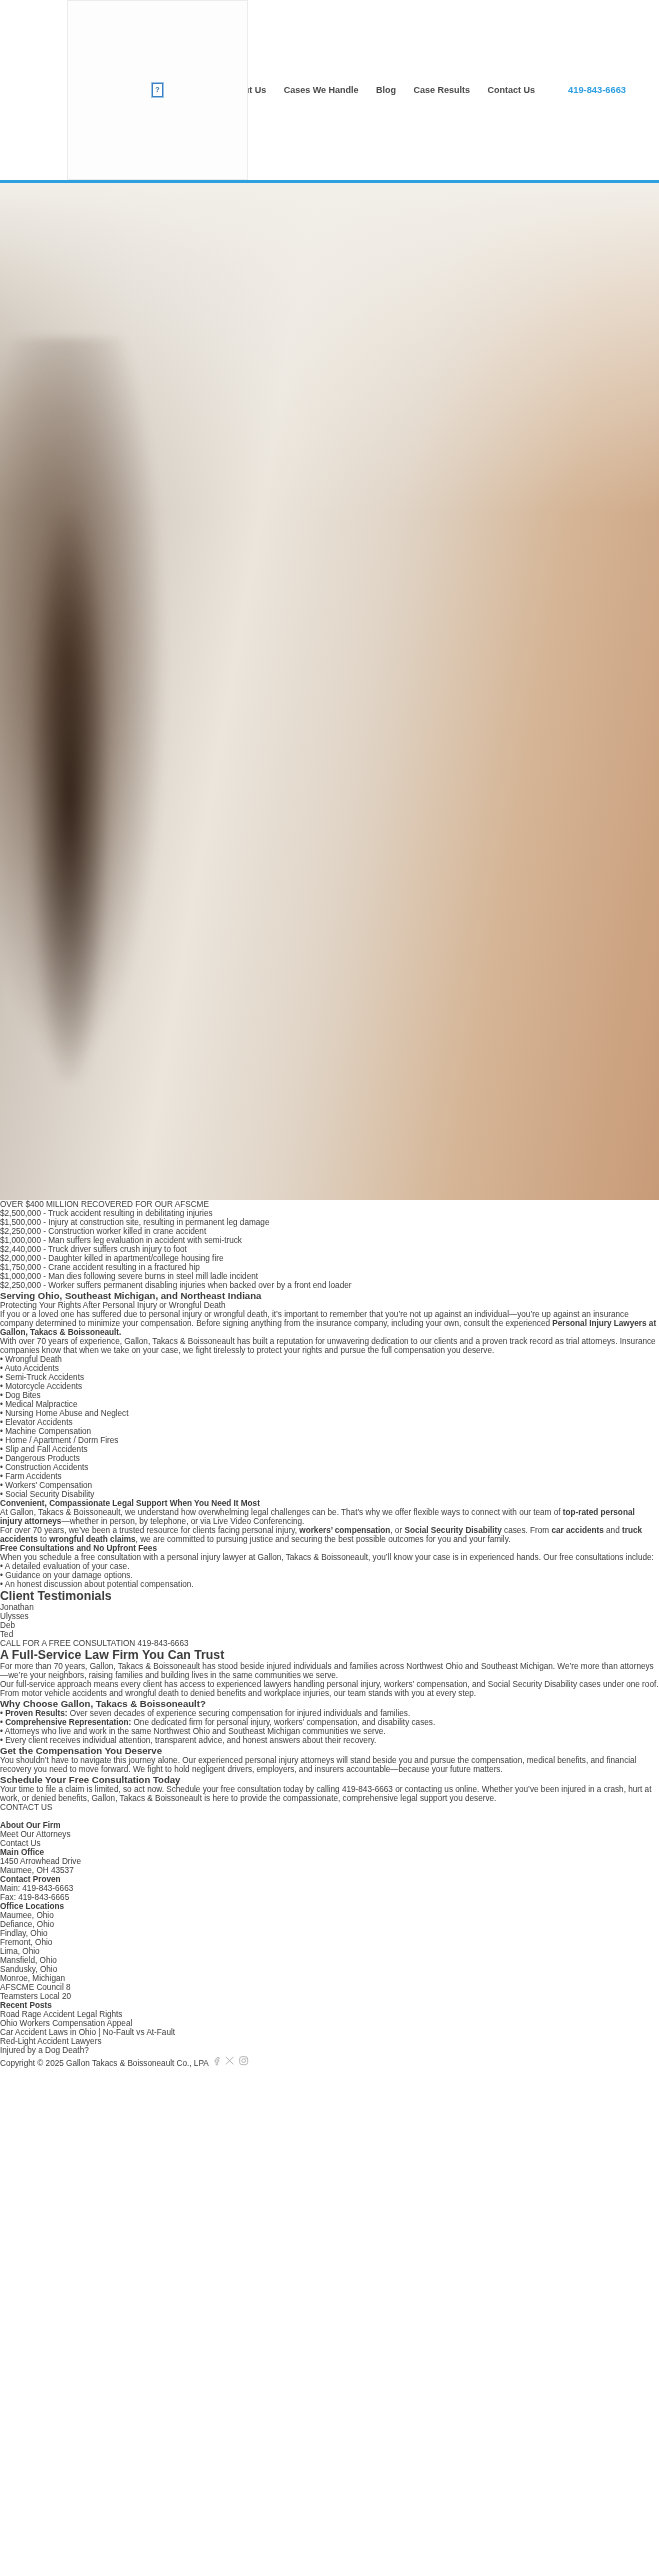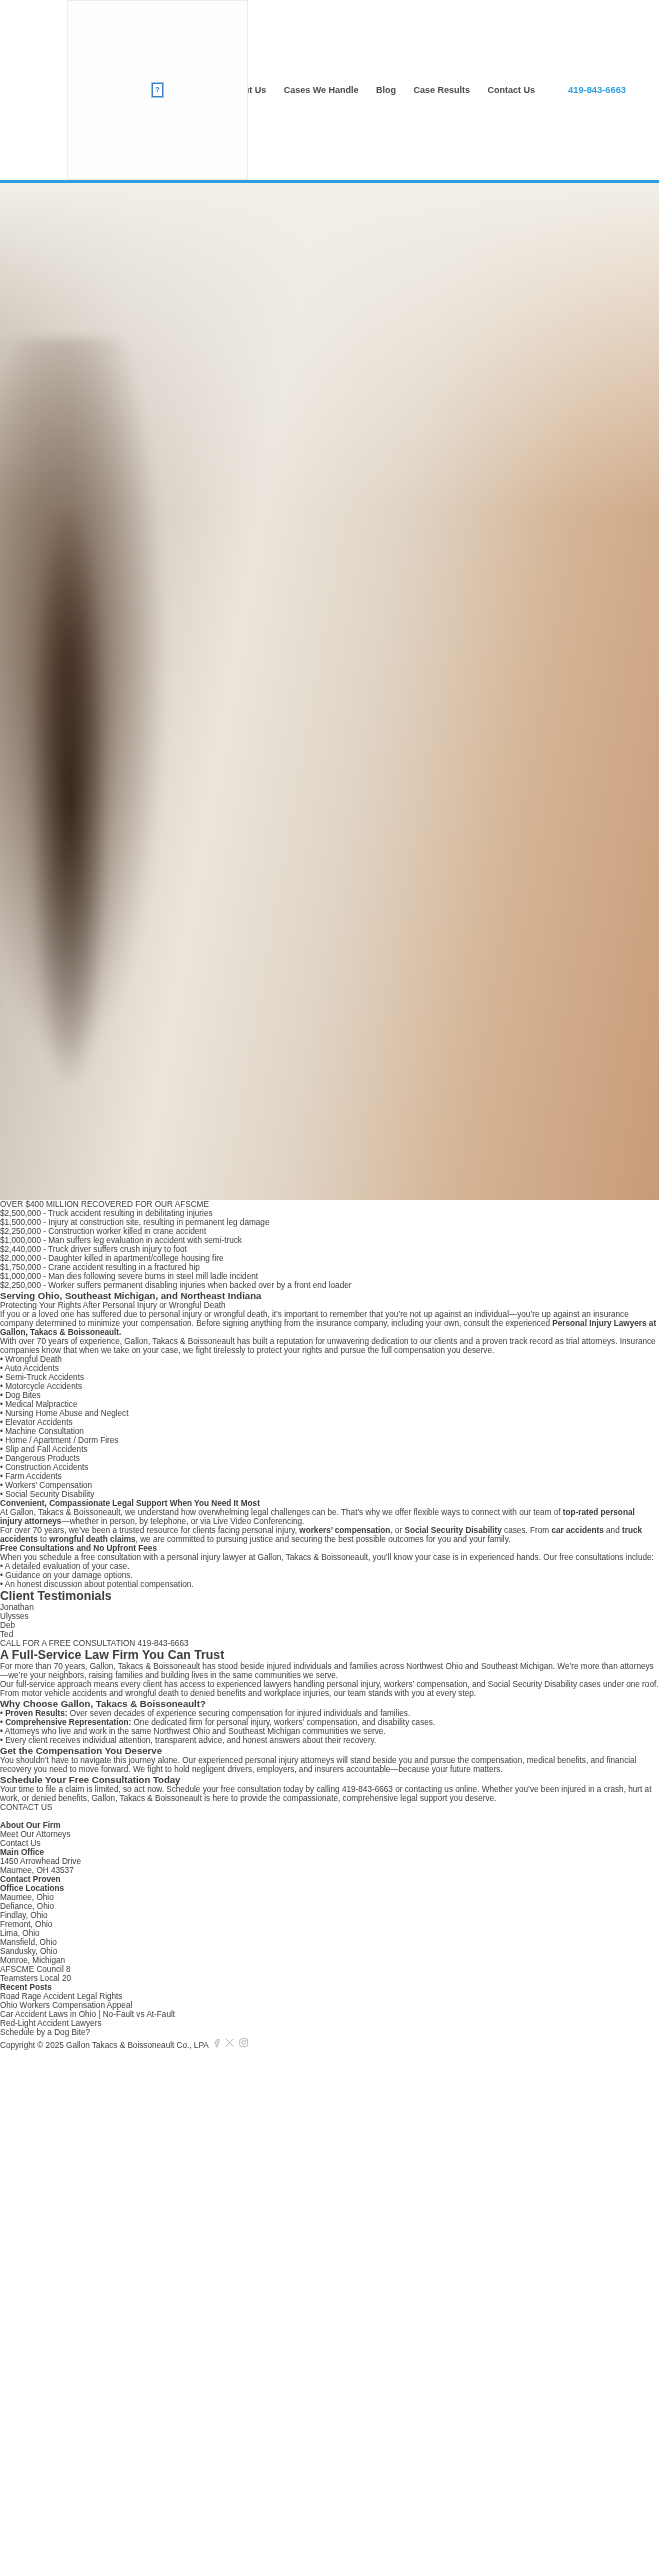--- a/index.html
+++ b/index.html
@@ -283,21 +283,21 @@
         <li class="practice-item">
           <span class="dot">•</span>
           <span>Nursing Home Abuse and Neglect</span>
         </li>
         <li class="practice-item">
           <span class="dot">•</span>
           <span>Elevator Accidents</span>
         </li>
         <li class="practice-item">
           <span class="dot">•</span>
-          <span>Machine Consultation</span>
+          <span>Machine Compensation</span>
         </li>
         <li class="practice-item">
           <span class="dot">•</span>
           <span>Home / Apartment / Dorm Fires</span>
         </li>
         <li class="practice-item">
           <span class="dot">•</span>
           <span>Slip and Fall Accidents</span>
         </li>
         <li class="practice-item">
@@ -415,20 +415,25 @@
         </div>
     </div>
     <div class="fcol-2">
       <h4>Main Office</h4>
       <div>
 
       <div class="ftext">1450 Arrowhead Drive</div>
           <div class="ftext">Maumee, OH 43537</div>
         </div>
       <h4 class="contact-numbers-title">Contact Proven</h4>
+      <div>
+
+      <div class="ftext">Main: 419-843-6663</div>
+          <div class="ftext">Fax: 419-843-6665</div>
+        </div>
     </div>
     <div class="fcol-3">
       <h4>Office Locations</h4>
       <div>
 
       <div class="floc">Maumee, Ohio</div>
           <div class="floc">Defiance, Ohio</div>
           <div class="floc">Findlay, Ohio</div>
           <div class="floc">Fremont, Ohio</div>
           <div class="floc">Lima, Ohio</div>
@@ -440,21 +445,21 @@
         </div>
     </div>
     <div class="fcol-4">
       <h4>Recent Posts</h4>
       <div>
 
       <div class="fpost">Road Rage Accident Legal Rights</div>
           <div class="fpost">Ohio Workers Compensation Appeal</div>
           <div class="fpost">Car Accident Laws in Ohio | No-Fault vs At-Fault</div>
           <div class="fpost">Red-Light Accident Lawyers</div>
-          <div class="fpost">Schedule by a Dog Bite?</div>
+          <div class="fpost">Injured by a Dog Death?</div>
         </div>
     </div>
   </div>
   <div class="copyright-row">
     <span class="copyright">Copyright © 2025 Gallon Takacs &amp; Boissoneault Co., LPA</span>
     <span class="socials">
       <span class="social-icon">
         <svg width="11.3" height="11.3" viewBox="0 0 24 24">
             <path d="M14.5 8.2h2.8V5.2h-2.8c-2.1 0-3.6 1.6-3.6 3.7v2.2H8.4v3h2.5v7h3v-7h2.6l.5-3h-3.1V9c0-.5.3-.8.6-.8z" fill="none" stroke="#9a9a9a" stroke-width="1.4"></path>
           </svg>

